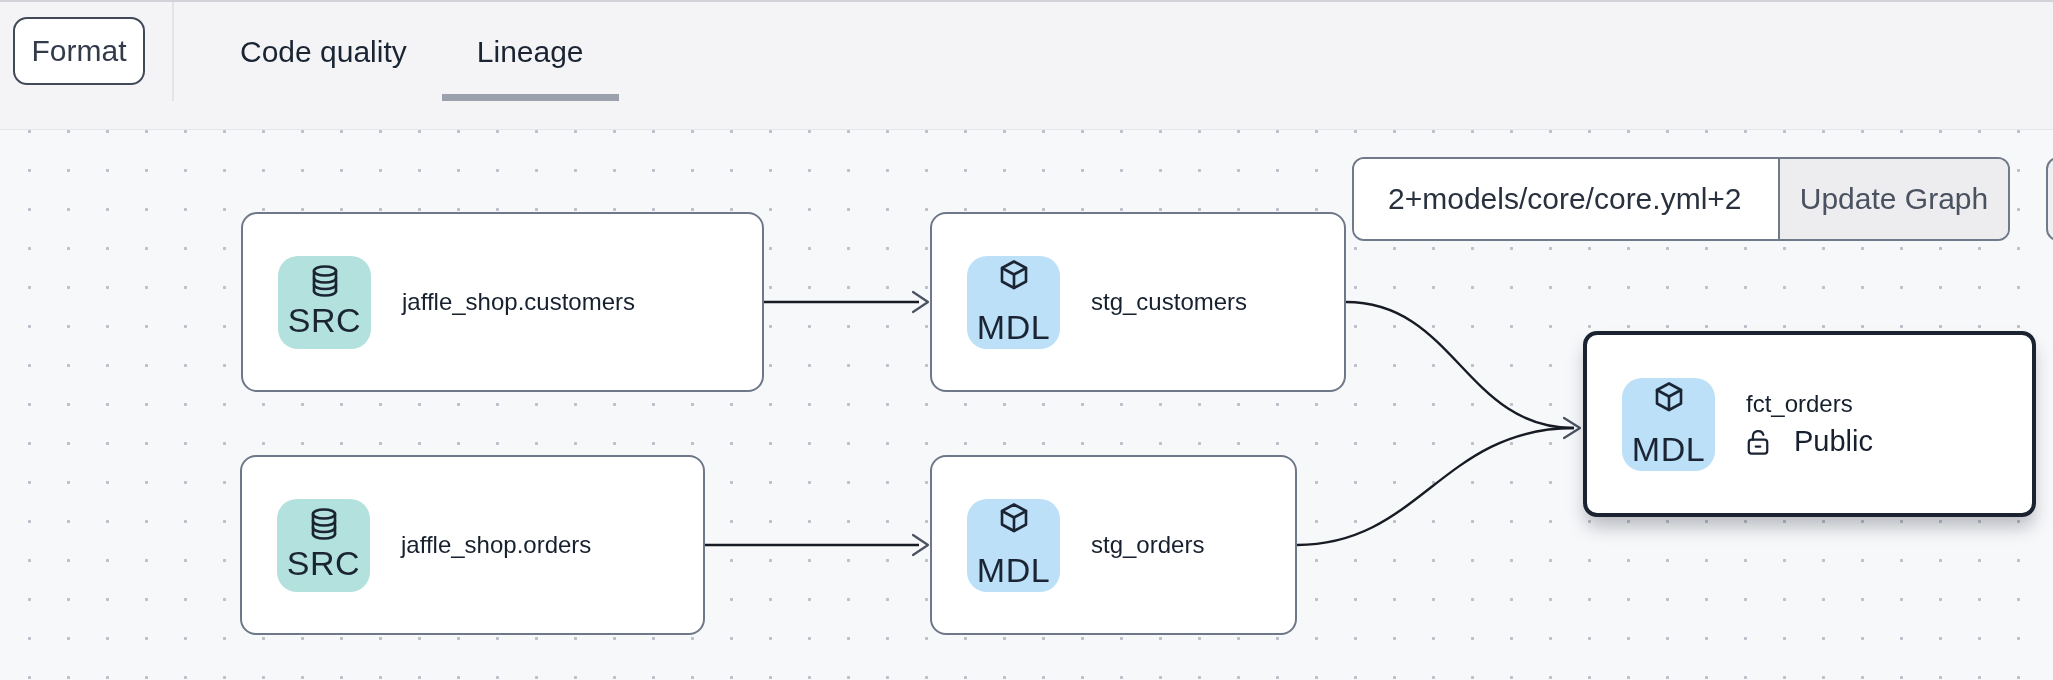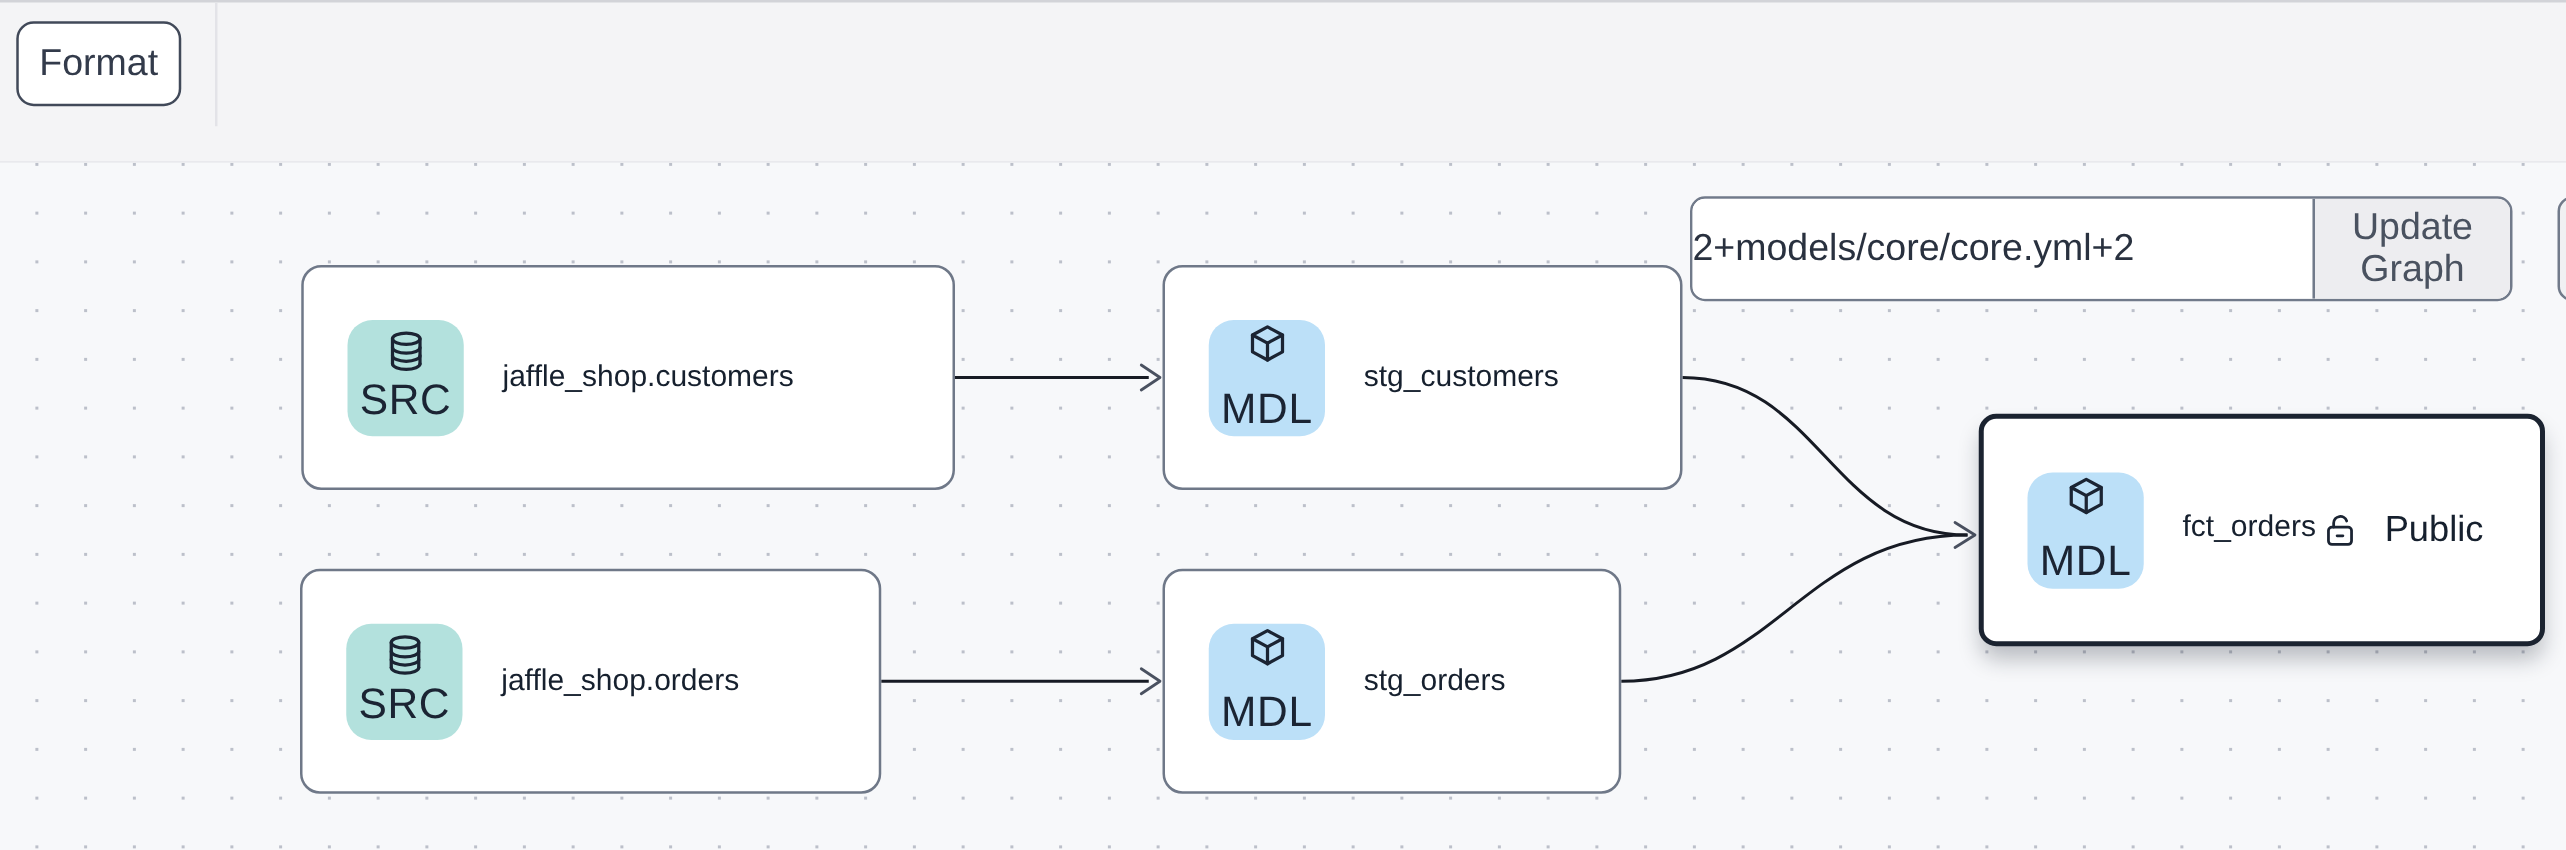--- a/index.html
+++ b/index.html
@@ -80,34 +80,35 @@
     flex: 0 0 auto;
     width: 93px; height: 93px; border-radius: 20px;
     display: flex; flex-direction: column; align-items: center; justify-content: center;
     gap: 3px;
   }
   .badge--src { background: #b3e1dd; }
   .badge--mdl { background: #bce0f8; gap: 16px; }
   .badge-label { font-size: 34px; color: #1b2433; letter-spacing: 0.5px; }
   .badge svg { display: block; }
 
-  .node-text-col { display: flex; flex-direction: row; gap: 7px; }
+  .node-text-col { display: flex; flex-direction: column; gap: 7px; }
   .access-row { display: flex; align-items: center; gap: 24px; }
   .access-label { font-size: 29px; color: #16202e; }
 
   
   .selector-group {
     position: absolute; left: 1352px; top: 157px; z-index: 4;
     width: 658px; height: 84px;
     border: 2px solid #717a8a; border-radius: 12px;
     display: flex; overflow: hidden; background: #ffffff;
   }
   .selector-input {
-    width: 496px; height: 100%;
+    width: 424px; height: 100%;
     border: none; outline: none;
+    padding-left: 34px;
     font-family: "Liberation Sans", sans-serif;
     font-size: 30px; color: #29313f; background: #ffffff;
   }
   .update-graph-btn {
     flex: 1; height: 100%;
     border: none; border-left: 2px solid #717a8a;
     background: #ededf0; color: #4a5260;
     font-family: Liberation Sans, sans-serif;
     font-size: 30px; cursor: pointer;
   }
@@ -117,20 +118,30 @@
     border: 2px solid #717a8a; border-radius: 12px;
     background: #f0f0f2;
   }
 </style>
 </head>
 <body>
 
 <div class="topbar">
   <button class="format-btn">Format</button>
   <div class="topbar-divider"></div>
+  <div class="tabs">
+    <div class="tab">
+      <span>Code quality</span>
+      
+    </div>
+    <div class="tab active">
+      <span>Lineage</span>
+      <div class="tab-underline"></div>
+    </div>
+  </div>
 </div>
 
 <div class="canvas"></div>
 
 <svg class="edges" width="2053" height="680" viewBox="0 0 2053 680">
   <g fill="none" stroke="#171b24" stroke-width="2.4">
     <path d="M764 302 L919 302"></path>
     <path d="M705 545 L919 545"></path>
     <path d="M1346 302 C1455 302, 1465 428, 1574 428"></path>
     <path d="M1297 545 C1420 545, 1442 428, 1574 428"></path>

